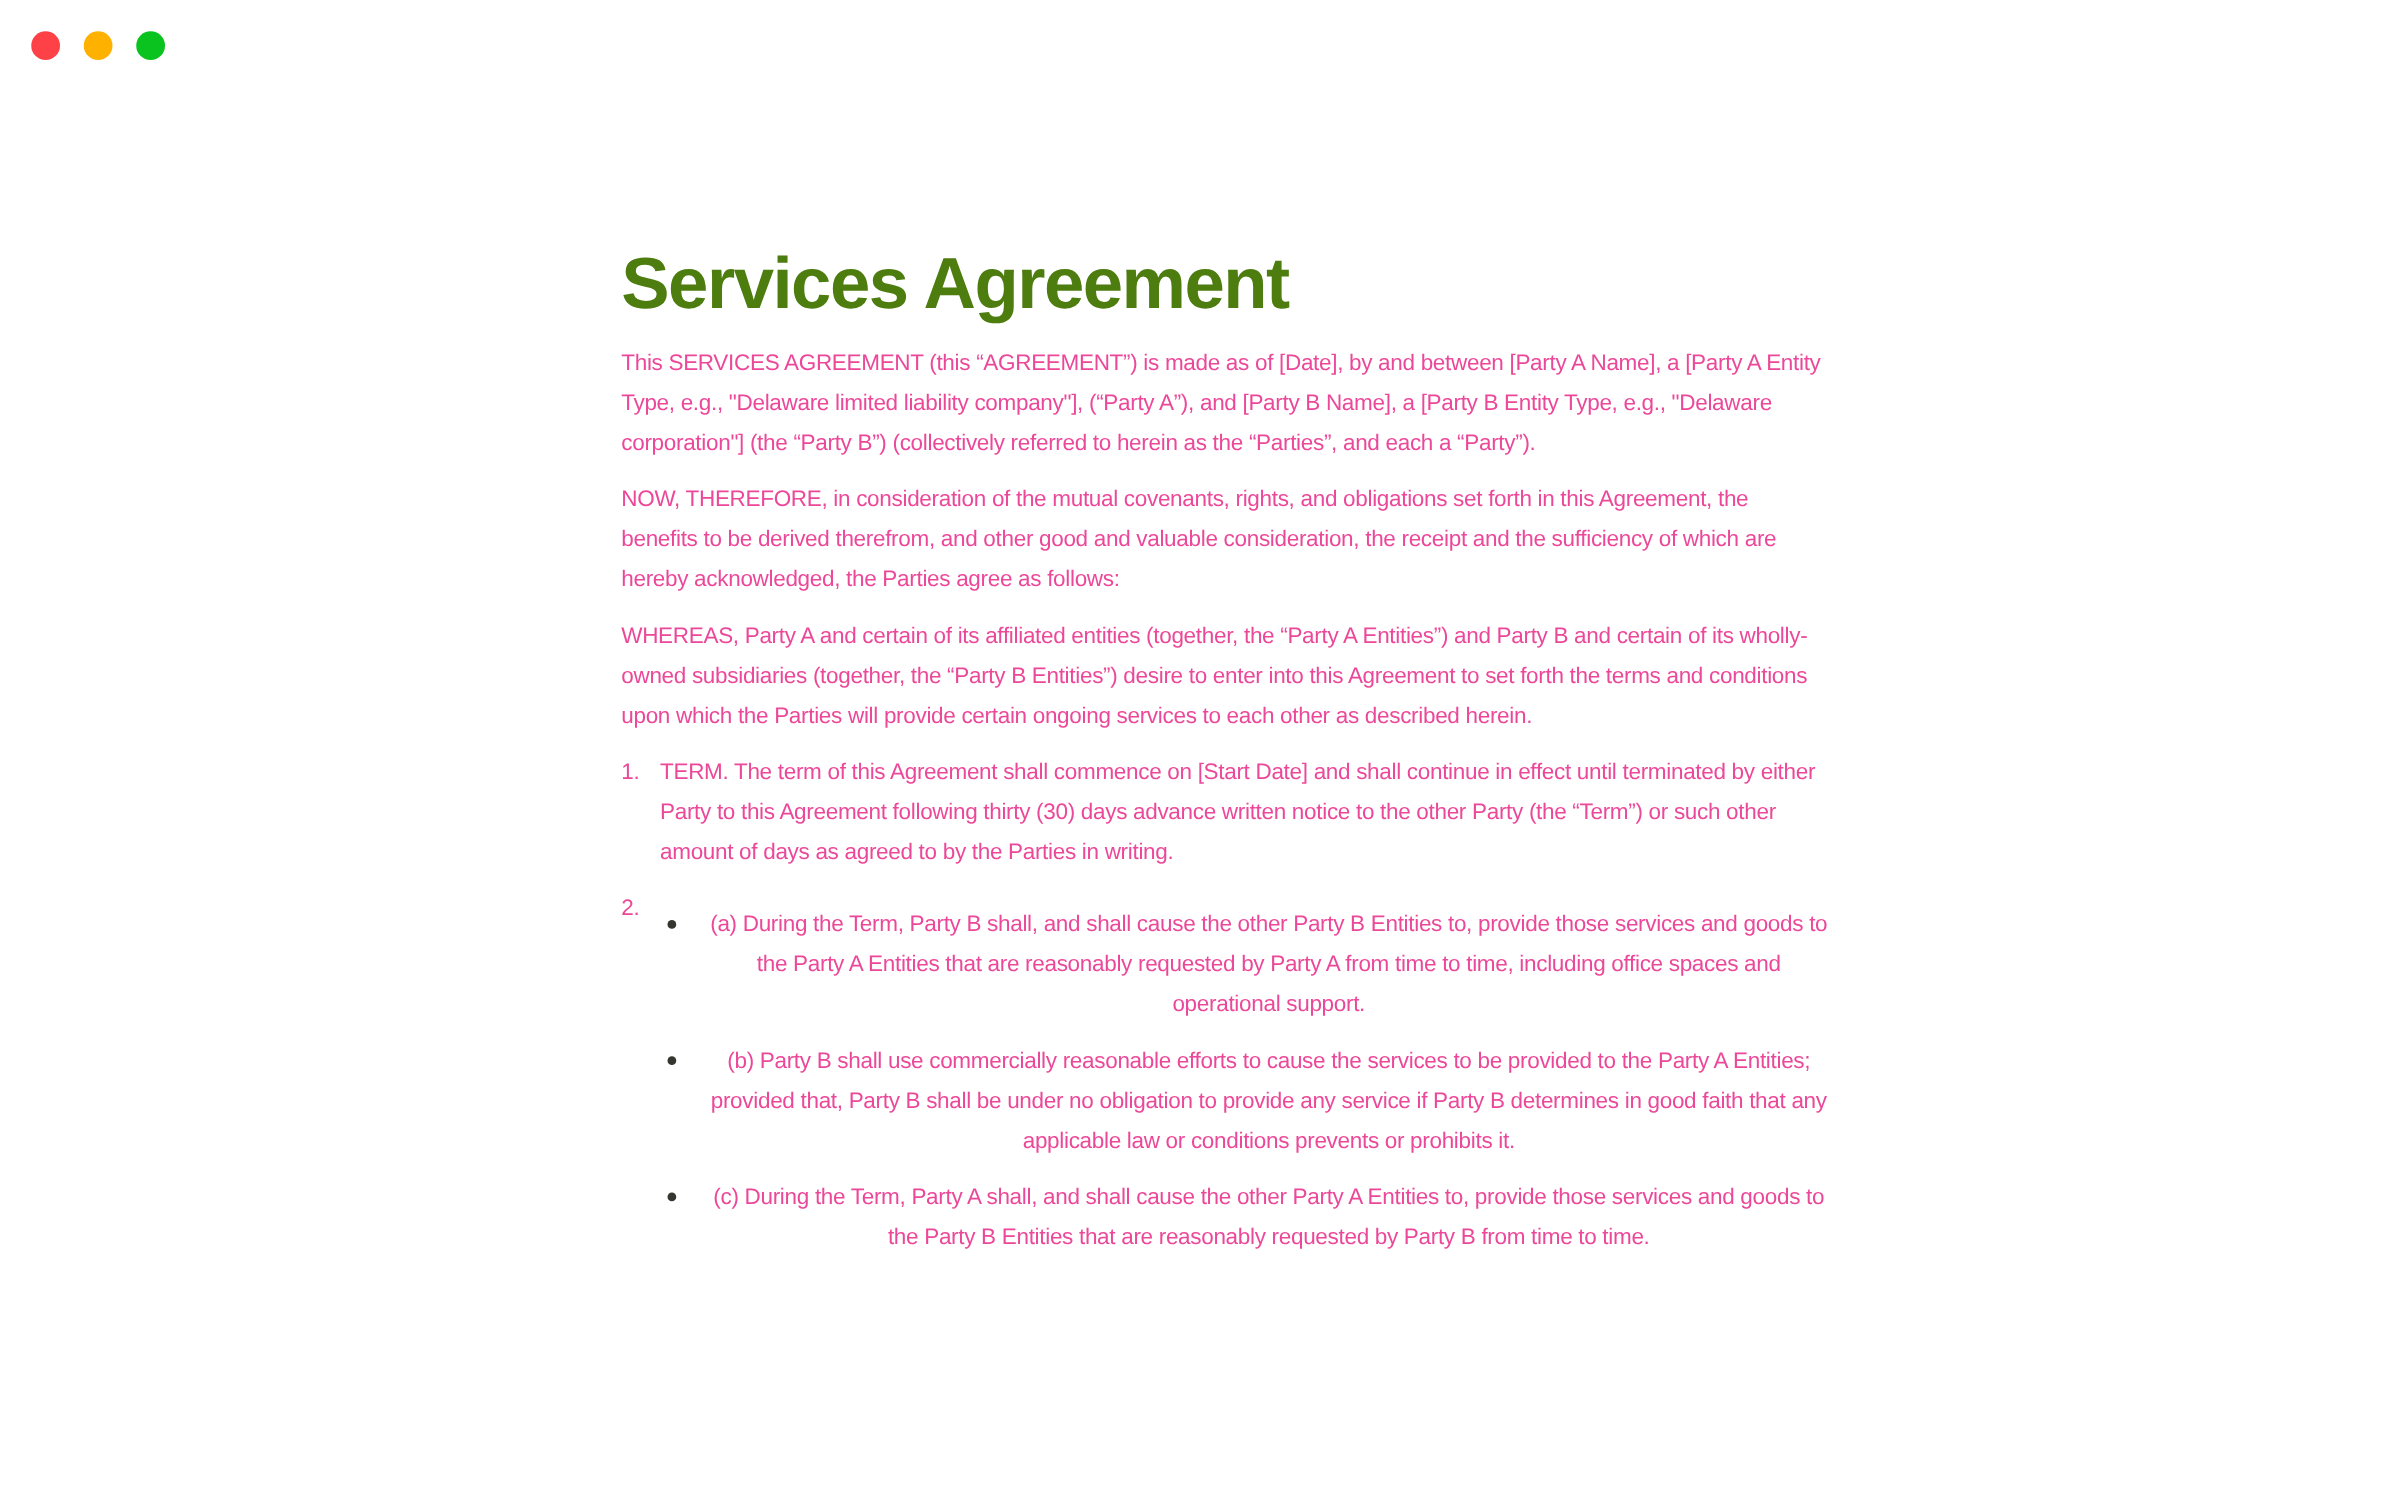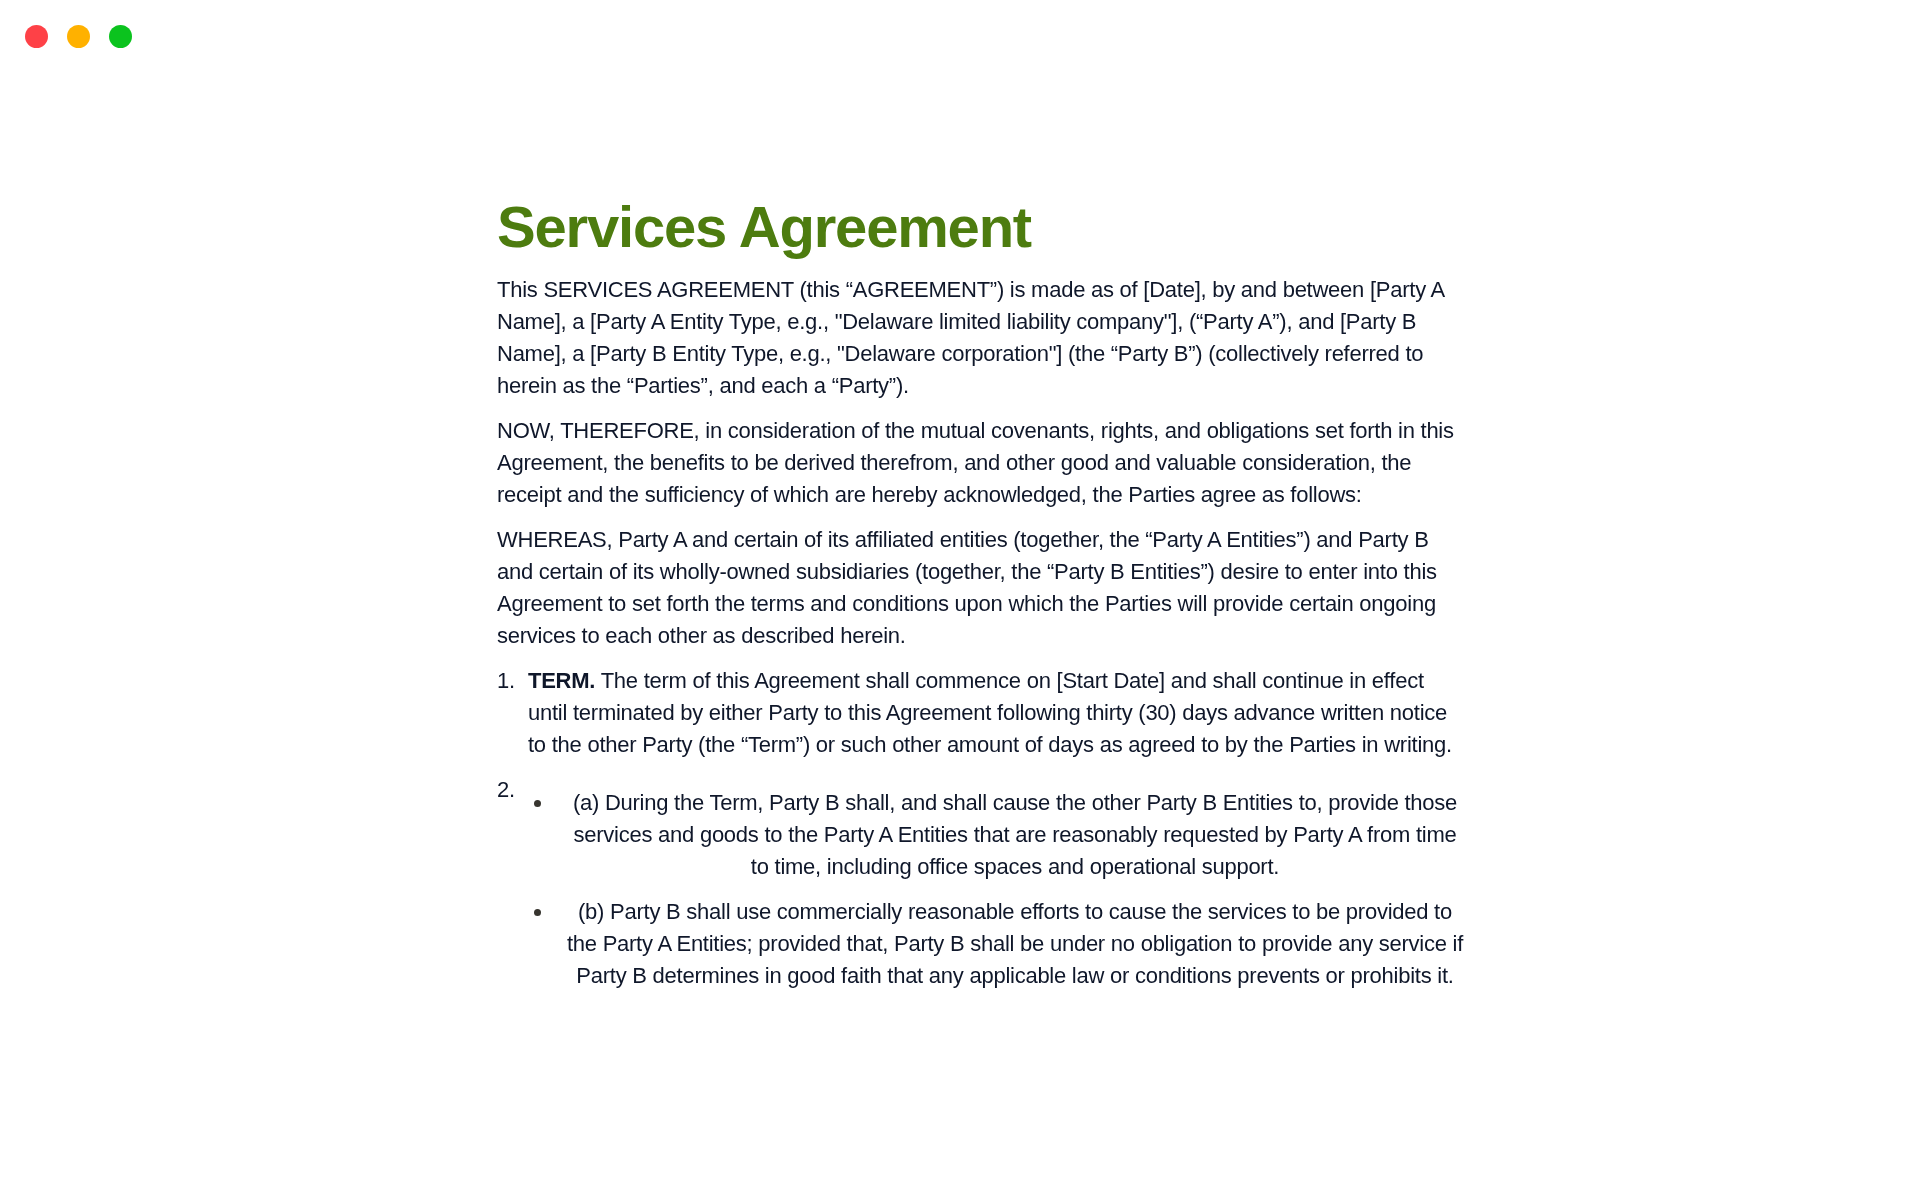--- a/index.html
+++ b/index.html
@@ -45,40 +45,40 @@
     line-height: 64px;
     font-weight: 700;
     letter-spacing: -1.2px;
     color: #4d7c0f;
     cursor: text;
   }
 
   .para,
   .num-marker,
   .num-body {
-    font-size: 22px;
+    font-size: 18px;
     line-height: 32px;
     letter-spacing: -0.25px;
-    color: #0f172a;
+    color: #ec4899;
   }
 
   .para { margin: 13px 0 0 0; cursor: text; }
   .para.first { margin-top: 15px; }
 
   .num-item {
     display: flex;
     margin-top: 13px;
     cursor: text;
   }
   .num-marker {
     flex: none;
     width: 31px;
   }
   .num-body { flex: 1; }
-  .lead { font-weight: 700; text-align: right; }
+  .lead { font-weight: 400; text-align: right; }
 
   .sub-list { margin: 0; text-align: center; }
   .bullet-item {
     display: flex;
     margin-top: 13px;
     cursor: text;
   }
   .bullet-dot {
     flex: none;
     width: 7px;
@@ -119,17 +119,21 @@
     <div class="num-body">
       <div class="sub-list">
         <div class="bullet-item">
           <span class="bullet-dot"></span>
           <span class="bullet-text">(a) During the Term, Party B shall, and shall cause the other Party B Entities to, provide those services and goods to the Party A Entities that are reasonably requested by Party A from time to time, including office spaces and operational support.</span>
         </div>
         <div class="bullet-item">
           <span class="bullet-dot"></span>
           <span class="bullet-text">(b) Party B shall use commercially reasonable efforts to cause the services to be provided to the Party A Entities; provided that, Party B shall be under no obligation to provide any service if Party B determines in good faith that any applicable law or conditions prevents or prohibits it.</span>
         </div>
+        <div class="bullet-item">
+          <span class="bullet-dot"></span>
+          <span class="bullet-text">(c) During the Term, Party A shall, and shall cause the other Party A Entities to, provide those services and goods to the Party B Entities that are reasonably requested by Party B from time to time.</span>
+        </div>
       </div>
     </div>
   </div>
 
 </div>
 
 </body></html>

